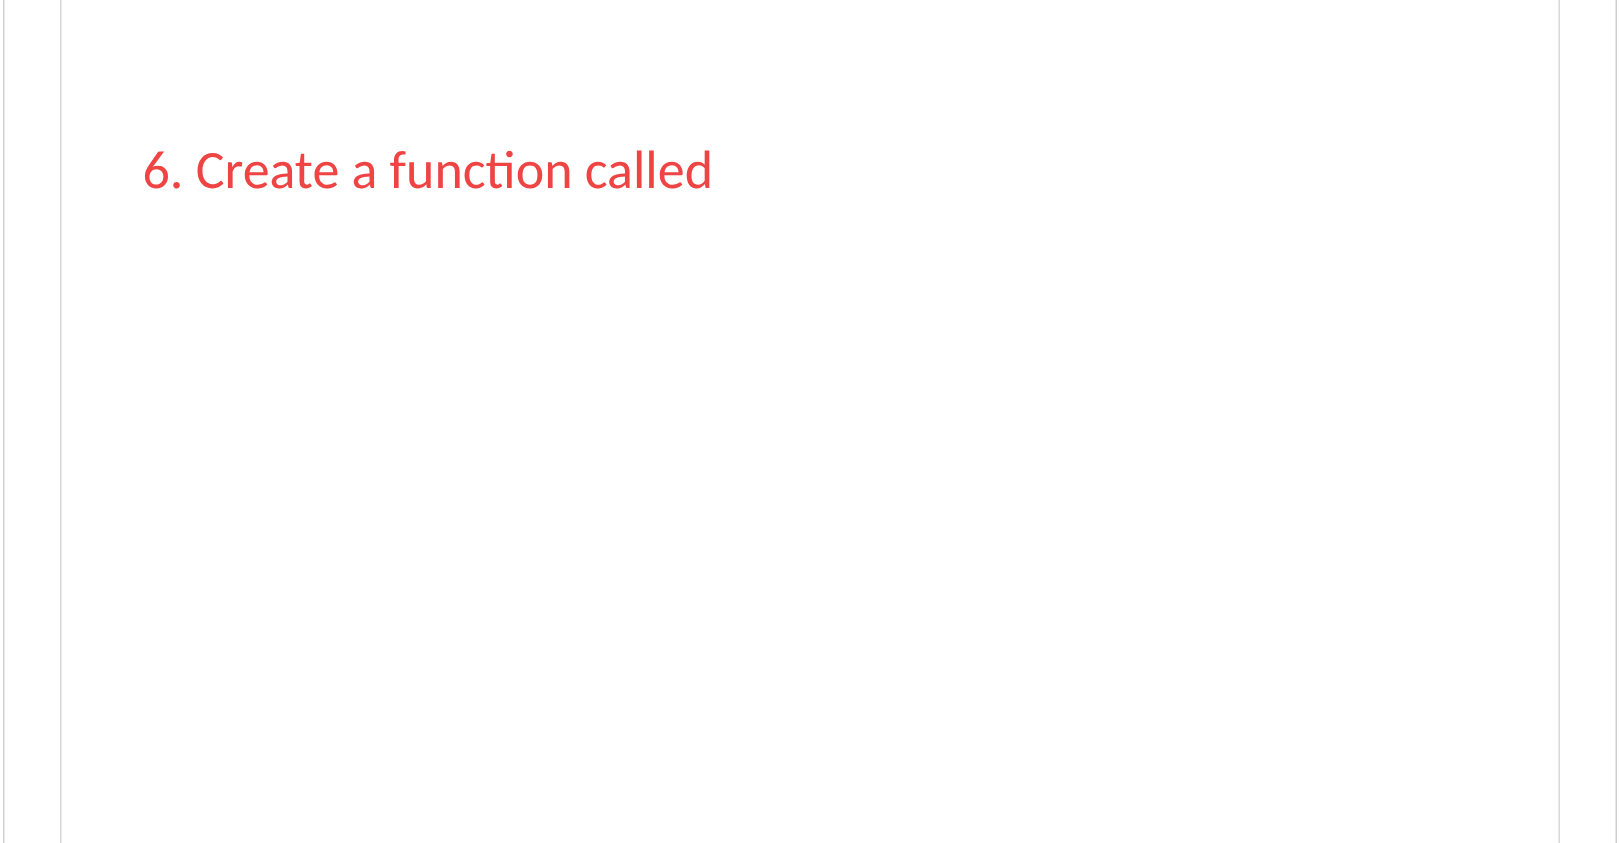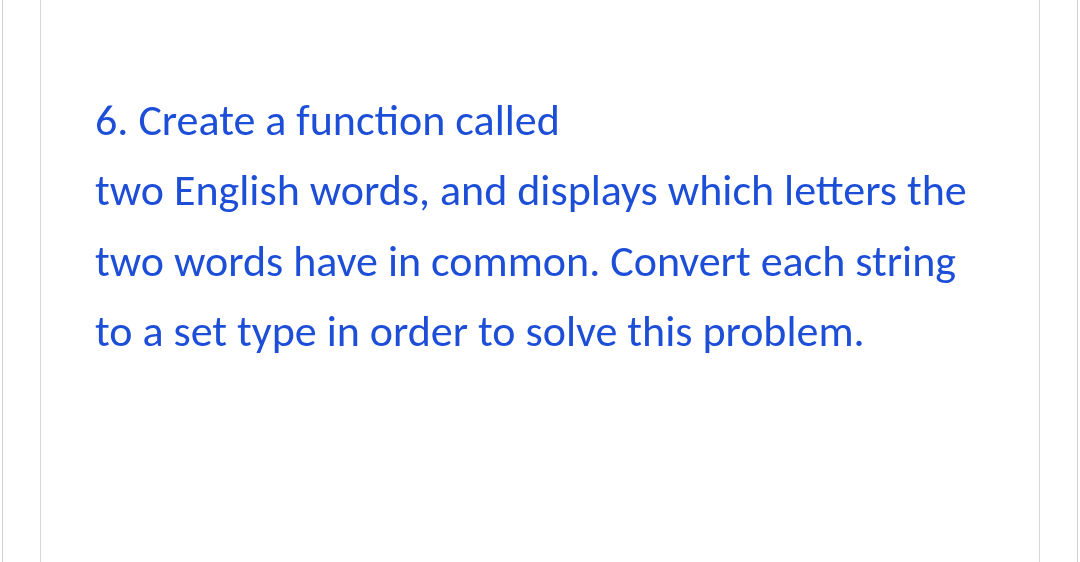--- a/index.html
+++ b/index.html
@@ -44,36 +44,35 @@
       top: 0;
       width: 1px;
       height: 100%;
       background: #d8d8d8;
     }
     .content {
       position: absolute;
       left: 95px;
       right: 95px;
       top: 85px;
-      font-size: 44px;
+      font-size: 36px;
       line-height: 1.6;
-      color: #1d4ed8;
+      color: #ef4444;
       font-weight: 400;
     }
     .content p {
       margin: 0;
     }
   </style>
 </head>
 <body>
 
 <div class="outer-border-left"></div>
 <div class="outer-border-right"></div>
 <div class="inner-border-left"></div>
 <div class="inner-border-right"></div>
 
 <div class="content">
   <p>
     <span>6.</span>
     <span>Create a function called</span>
   </p>
-  <p>two English words, and displays which letters the two words have in common. Convert each string to a set type in order to solve this problem.</p>
 </div>
 
 </body></html>

